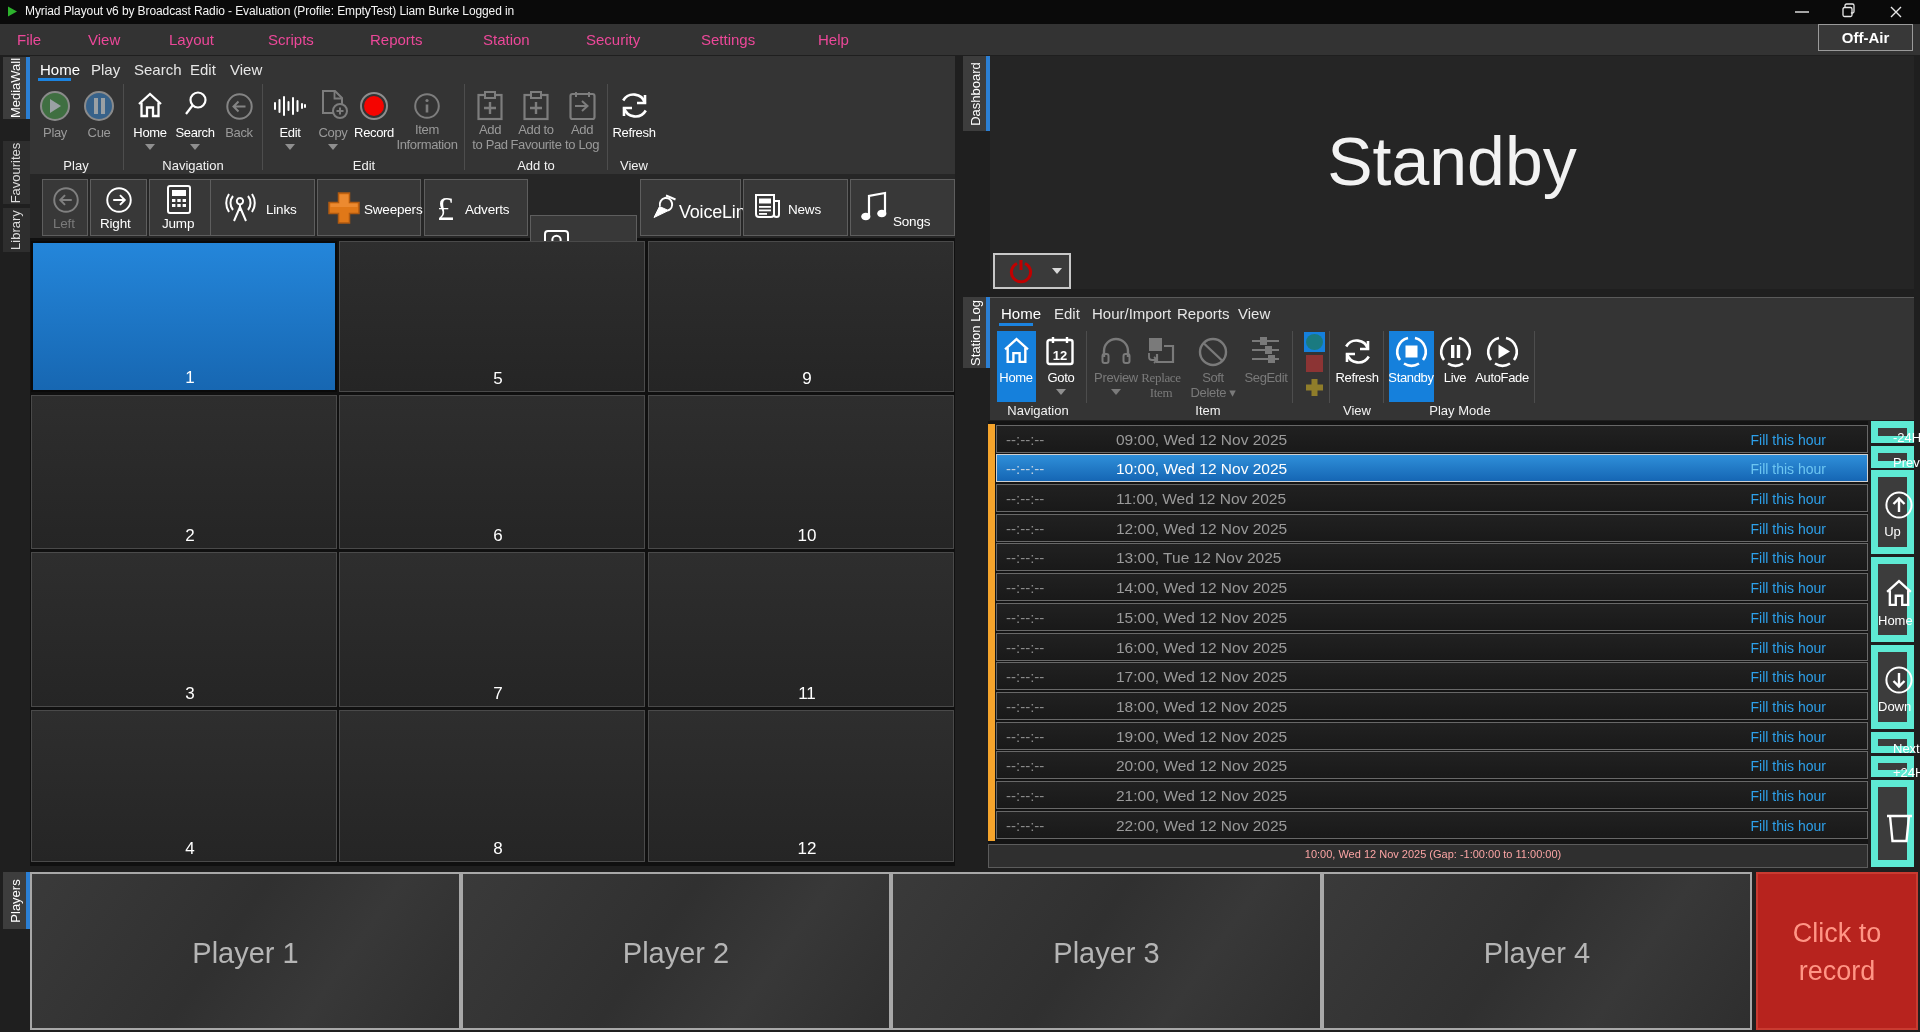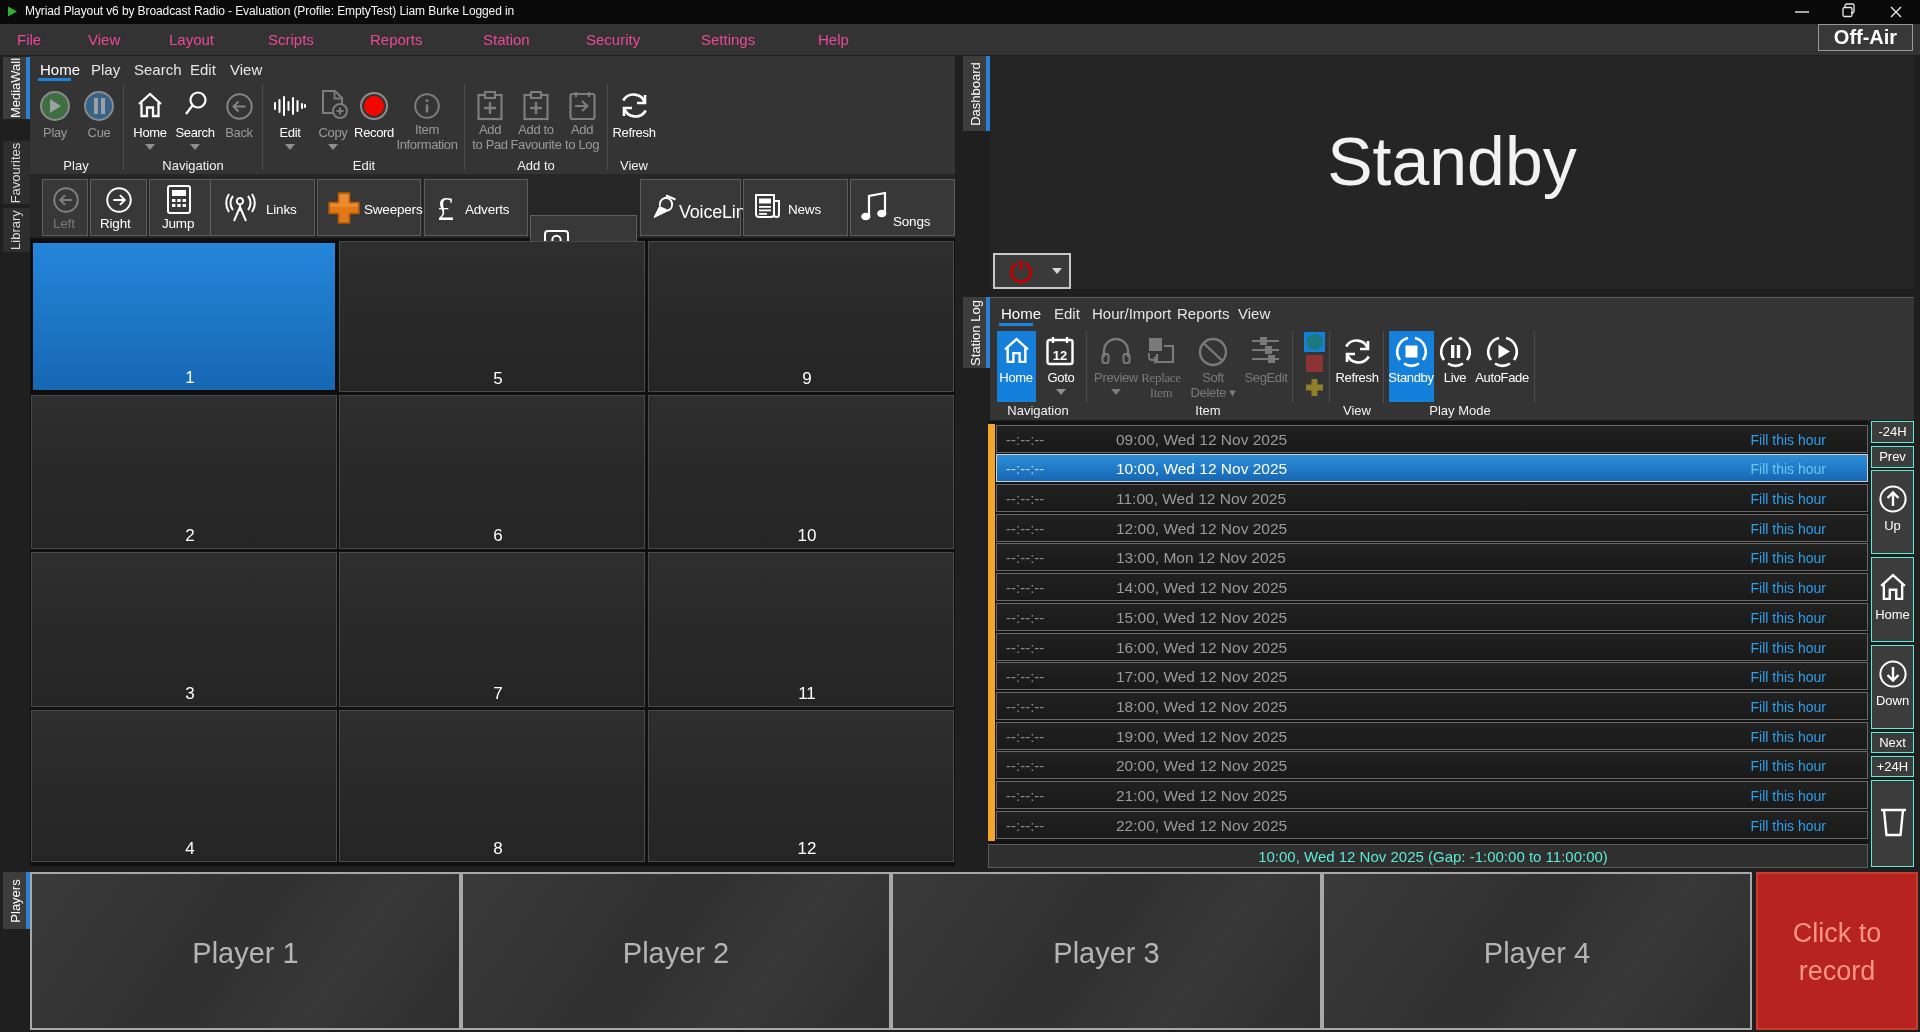--- a/index.html
+++ b/index.html
@@ -4,21 +4,21 @@
 <style>
   * { margin:0; padding:0; box-sizing:border-box; }
   html,body { width:1920px; height:1032px; overflow:hidden; background:#1f1f1f;
     font-family:"Liberation Sans", sans-serif; }
   .abs { position:absolute; }
   #titlebar { position:absolute; left:0; top:0; width:1920px; height:24px; background:#0a0a0a; }
   #titlebar .ttl { position:absolute; left:25px; top:4px; font-size:12px; letter-spacing:-0.1px; color:#f5f5f5; }
   #menubar { position:absolute; left:0; top:24px; width:1920px; height:31px; background:#333333; }
   .mitem { position:absolute; top:7px; font-size:15px; color:#ec4899; }
   #offair { position:absolute; left:1818px; top:0px; width:95px; height:27px; background:#383838;
-    border:1px solid #9a9a9a; color:#fff; font-weight:bold; font-size:20px; text-align:center; line-height:25px; }
+    border:1px solid #9a9a9a; color:#fff; font-weight:bold; font-size:15px; text-align:center; line-height:25px; }
   .vtab { position:absolute; left:3px; width:27px; background:#2e2e2e; color:#dcdcdc; font-size:13px; }
   .vtab span { position:absolute; left:5px; top:50%; transform:translateY(-50%) rotate(180deg);
     writing-mode:vertical-rl; white-space:nowrap; }
   .vtab.act { background:#3d3d3d; color:#fff; }
   .vtab.act::after { content:""; position:absolute; right:0; top:0; bottom:0; width:4px; background:#2b7fd4; }
   
   .ribbon { position:absolute; background:#343434; }
   .rtab { position:absolute; top:61px; font-size:15px; color:#e6e6e6; }
   .rtab.sel { color:#fff; }
   .runder { position:absolute; height:3px; background:#1b83e0; }
@@ -39,22 +39,22 @@
   .lrow { position:absolute; left:996px; width:872px; height:28px; background:linear-gradient(180deg,#212121,#191919);
     border:1px solid #686868; }
   .lrow .dash { position:absolute; left:9px; top:5px; font-size:15px; color:#8a8a8a; }
   .lrow .tm { position:absolute; left:119px; top:5px; font-size:15.5px; color:#9a9a9a; }
   .lrow .fill { position:absolute; right:41px; top:6px; font-size:14px; color:#2da0ea; }
   .lrow.sel { background:linear-gradient(180deg,#2f8fd9,#1566b4); border:1px solid #d0d0d0; }
   .lrow.sel .dash { color:#c2d2e2; }
   .lrow.sel .tm { color:#ffffff; }
   .lrow.sel .fill { color:#6cc6f2; }
   
-  .sbtn { position:absolute; left:1871px; width:43px; background:#3c3c3c; border:1px solid #5eead4;
-    color:#fff; font-size:13px; text-align:center; }
+  .sbtn { position:absolute; left:1871px; width:43px; background:#3c3c3c; border:7px solid #5eead4;
+    color:#fff; font-size:13px; text-align:center;padding-left:15px; }
   
   .player { position:absolute; top:872px; height:158px; background:linear-gradient(125deg,#3a3a3a 0%,#303030 45%,#383838 70%,#2e2e2e 100%);
     border:2px solid #a8a8a8; color:#b5b5b5; font-size:29px; }
   .player span { position:absolute; left:0; right:0; top:63px; text-align:center; }
   svg { position:absolute; overflow:visible; }
 </style>
 </head>
 <body>
 
 <div id="titlebar">
@@ -486,21 +486,21 @@
       <span class="tm">11:00, Wed 12 Nov 2025</span>
       <span class="fill">Fill this hour</span>
     </div>
   <div class="lrow" style="top:513.6px;">
       <span class="dash">--:--:--</span>
       <span class="tm">12:00, Wed 12 Nov 2025</span>
       <span class="fill">Fill this hour</span>
     </div>
   <div class="lrow" style="top:543.3px;">
       <span class="dash">--:--:--</span>
-      <span class="tm">13:00, Mon 12 Nov 2025</span>
+      <span class="tm">13:00, Tue 12 Nov 2025</span>
       <span class="fill">Fill this hour</span>
     </div>
   <div class="lrow" style="top:573.0px;">
       <span class="dash">--:--:--</span>
       <span class="tm">14:00, Wed 12 Nov 2025</span>
       <span class="fill">Fill this hour</span>
     </div>
   <div class="lrow" style="top:602.8px;">
       <span class="dash">--:--:--</span>
       <span class="tm">15:00, Wed 12 Nov 2025</span>
@@ -536,21 +536,21 @@
       <span class="tm">21:00, Wed 12 Nov 2025</span>
       <span class="fill">Fill this hour</span>
     </div>
   <div class="lrow" style="top:810.7px;">
       <span class="dash">--:--:--</span>
       <span class="tm">22:00, Wed 12 Nov 2025</span>
       <span class="fill">Fill this hour</span>
     </div>
   <div class="abs" style="left:988px;top:424px;width:7px;height:417px;background:#f5a42c;"></div>
   <div class="abs" style="left:988px;top:844px;width:880px;height:24px;background:#2f2f2f;border:1px solid #5c5c5c;">
-    <div class="abs" style="left:10px;right:0;top:3px;text-align:center;font-size:15px;color:#5eead4;">10:00, Wed 12 Nov 2025 (Gap: -1:00:00 to 11:00:00)</div>
+    <div class="abs" style="left:10px;right:0;top:3px;text-align:center;font-size:11px;color:#fca5a5;">10:00, Wed 12 Nov 2025 (Gap: -1:00:00 to 11:00:00)</div>
   </div>
 </div>
 <div id="rightstrip">
   <div class="sbtn" style="top:421px;height:22px;line-height:20px;">-24H</div>
   <div class="sbtn" style="top:446px;height:22px;line-height:20px;">Prev</div>
   <div class="sbtn" style="top:470px;height:84px;">
     <svg style="left:7px;top:14px" width="28" height="28" viewBox="0 0 28 28">
       <circle cx="14" cy="14" r="12.6" fill="none" stroke="#fff" stroke-width="2"></circle>
       <path d="M14 21 V8 M8.5 13 L14 7.5 L19.5 13" fill="none" stroke="#fff" stroke-width="2.4"></path>
     </svg>

